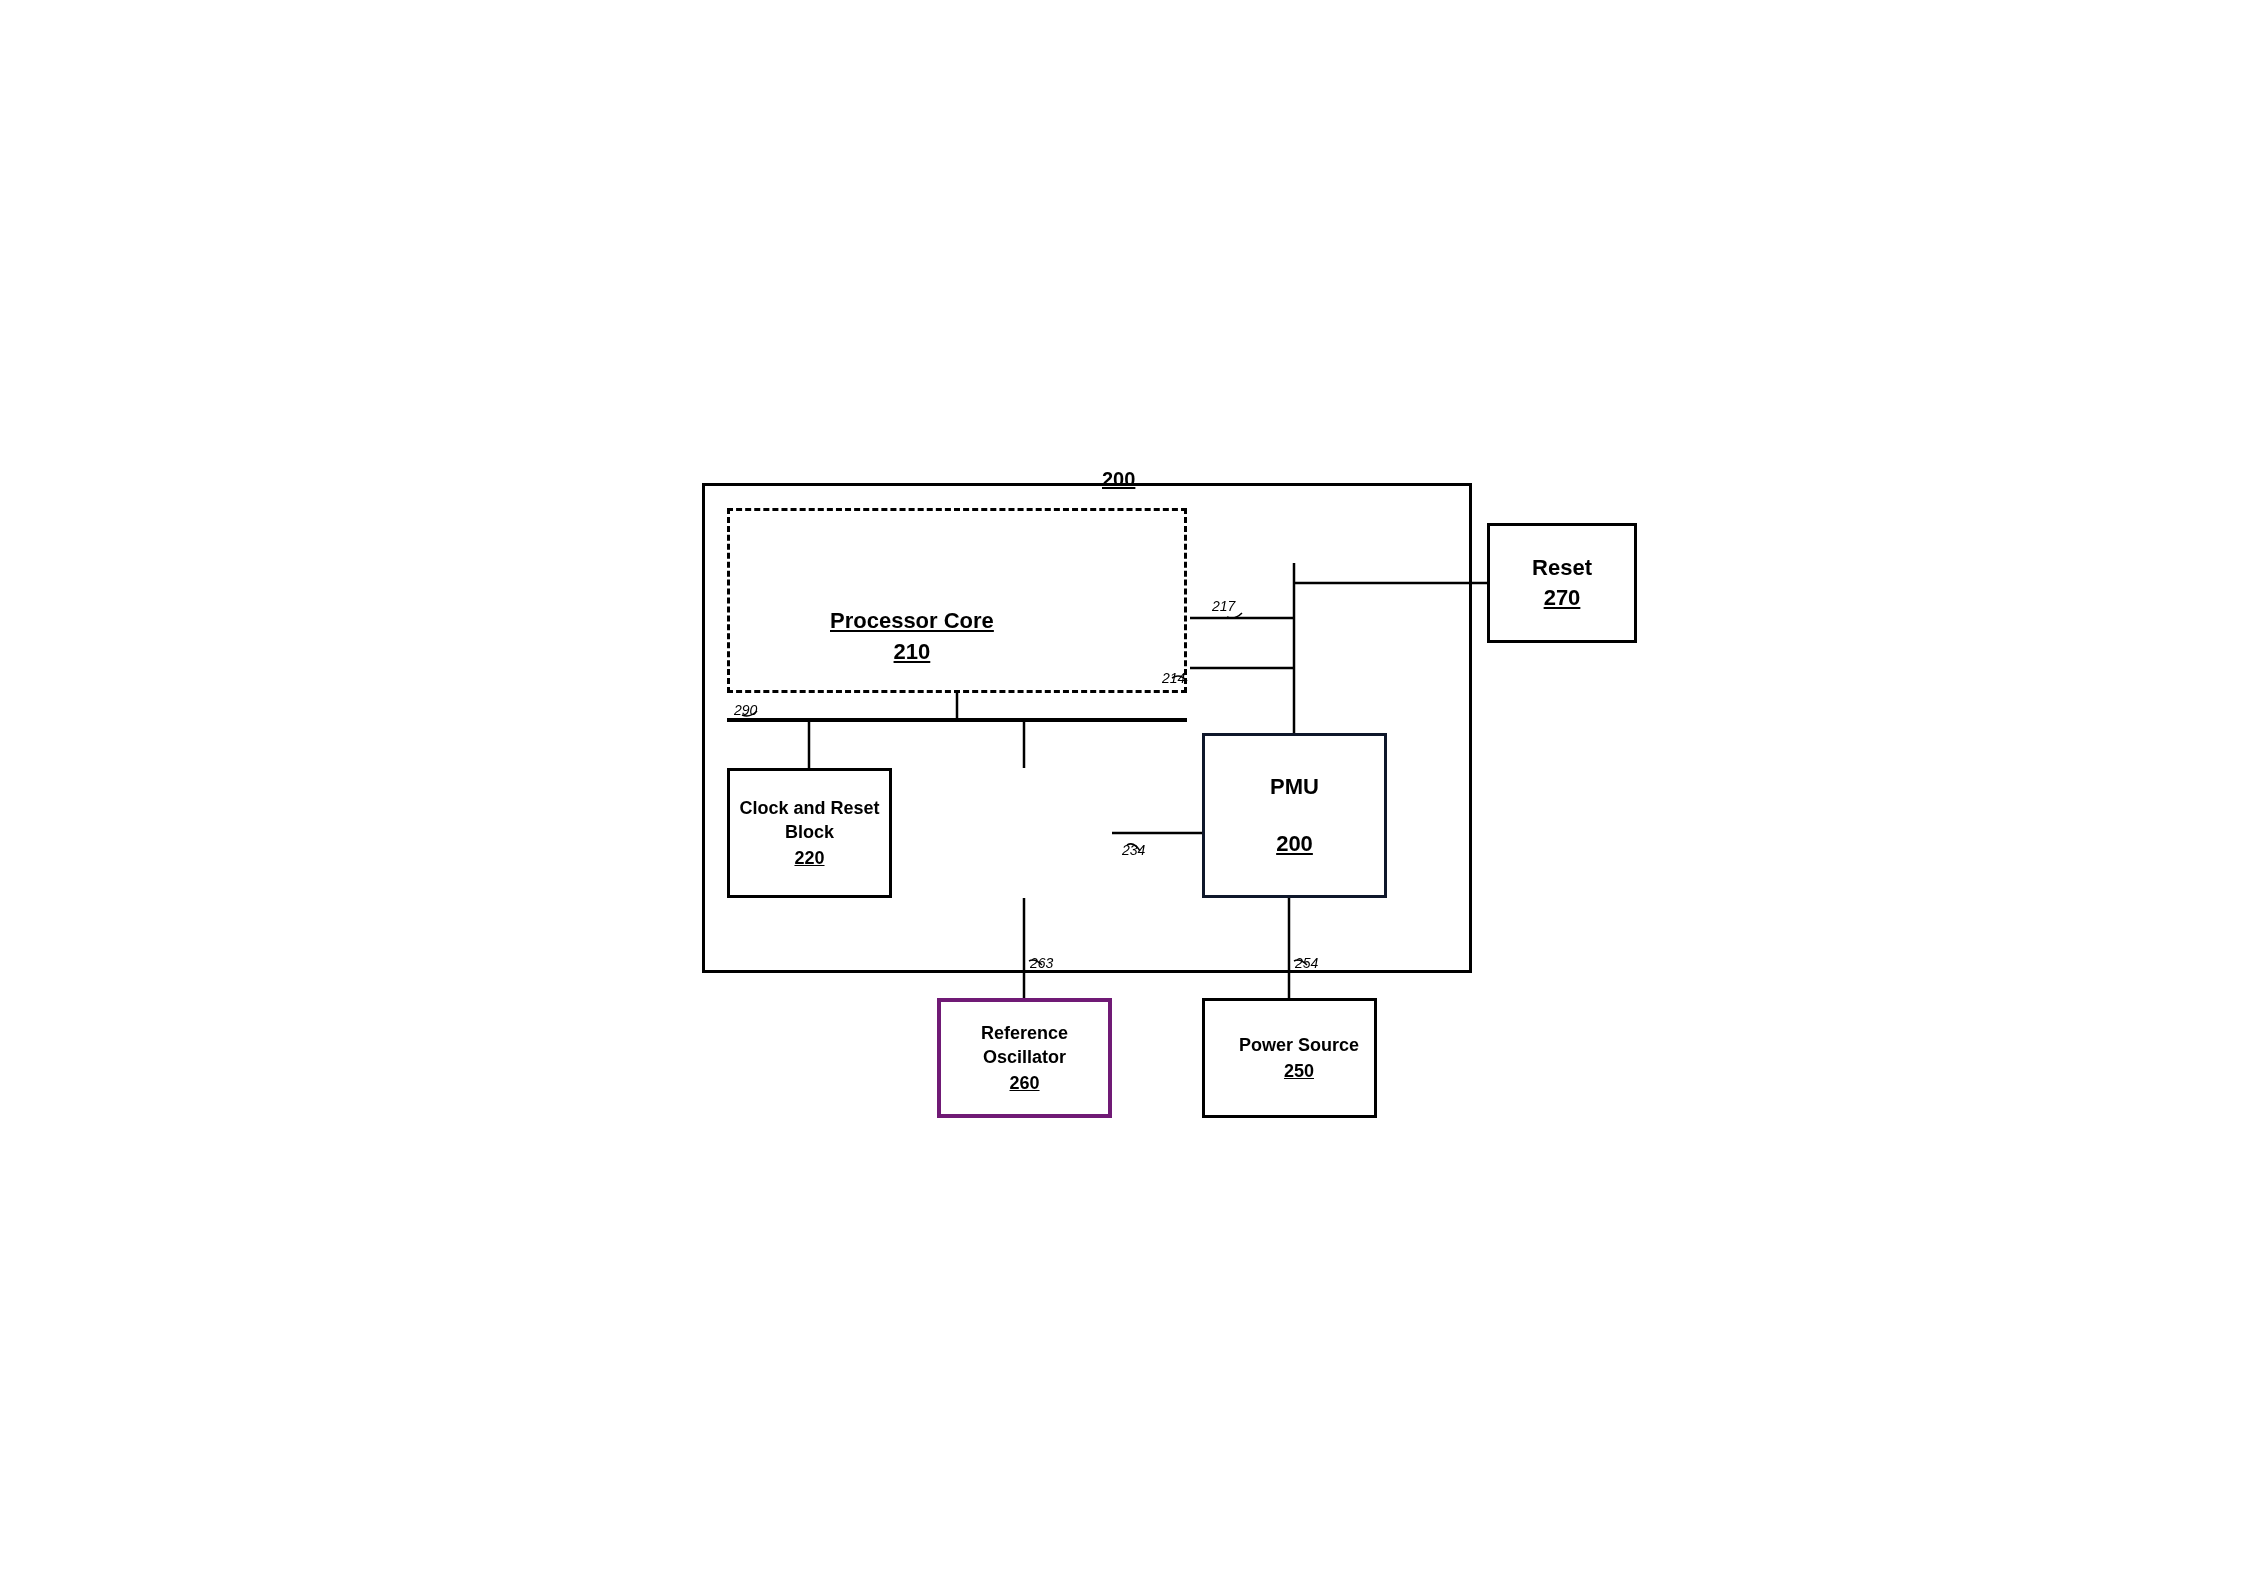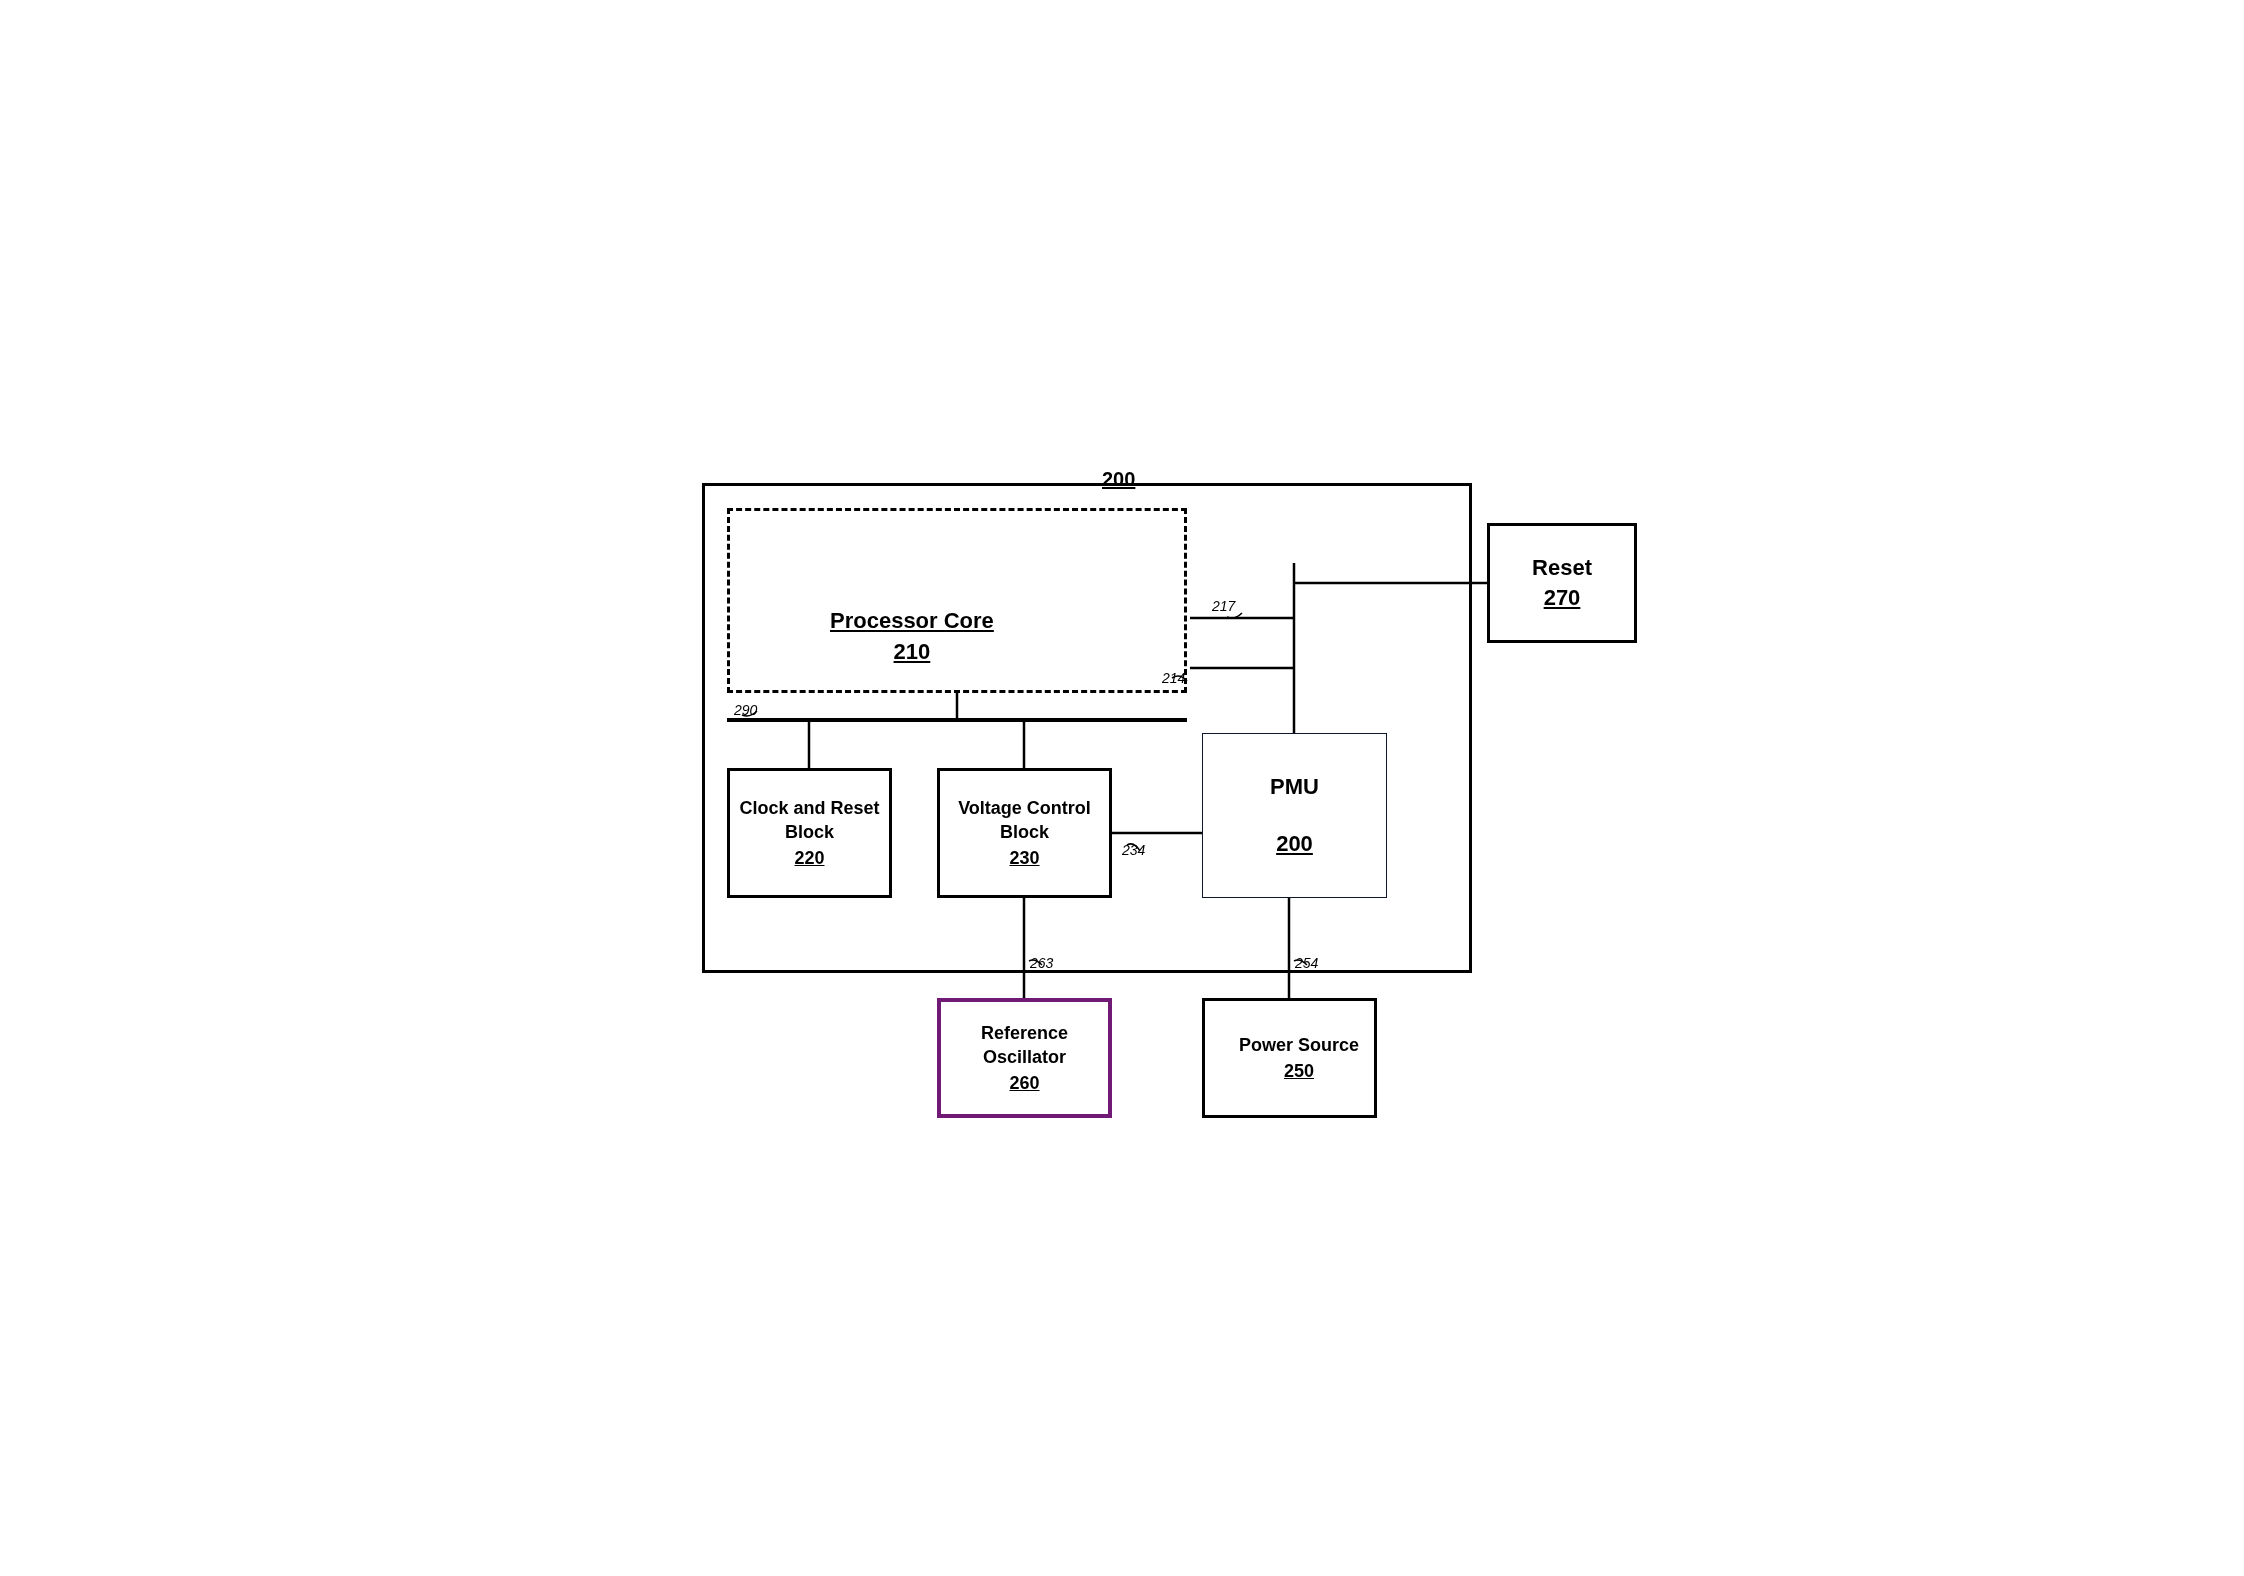--- a/index.html
+++ b/index.html
@@ -117,21 +117,21 @@
       text-decoration: underline;
       margin-top: 4px;
     }
     
     .block-240 {
       position: absolute;
       left: 530px;
       top: 270px;
       width: 185px;
       height: 165px;
-      border: 1px solid #0f172a;
+      border: 3px solid #0f172a;
       display: flex;
       flex-direction: column;
       align-items: center;
       justify-content: center;
       text-align: center;
       gap: 27px;
     }
     .block-240 .blk-title {
       font-size: 22px;
       font-weight: bold;
@@ -243,24 +243,20 @@
     </div>
   </div>
 
   <div class="bus-line"></div>
 
   <div class="block-220">
     <div class="blk-title">Clock and Reset Block</div>
     <div class="blk-num">220</div>
   </div>
 
-  <div class="block-230">
-    <div class="blk-title">Voltage Control Block</div>
-    <div class="blk-num">230</div>
-  </div>
 
   <div class="block-240">
     <div class="blk-title">PMU</div>
     <div class="blk-num">200</div>
   </div>
 
   <div class="block-270">
     <div class="blk-title">Reset</div>
     <div class="blk-num">270</div>
   </div>

